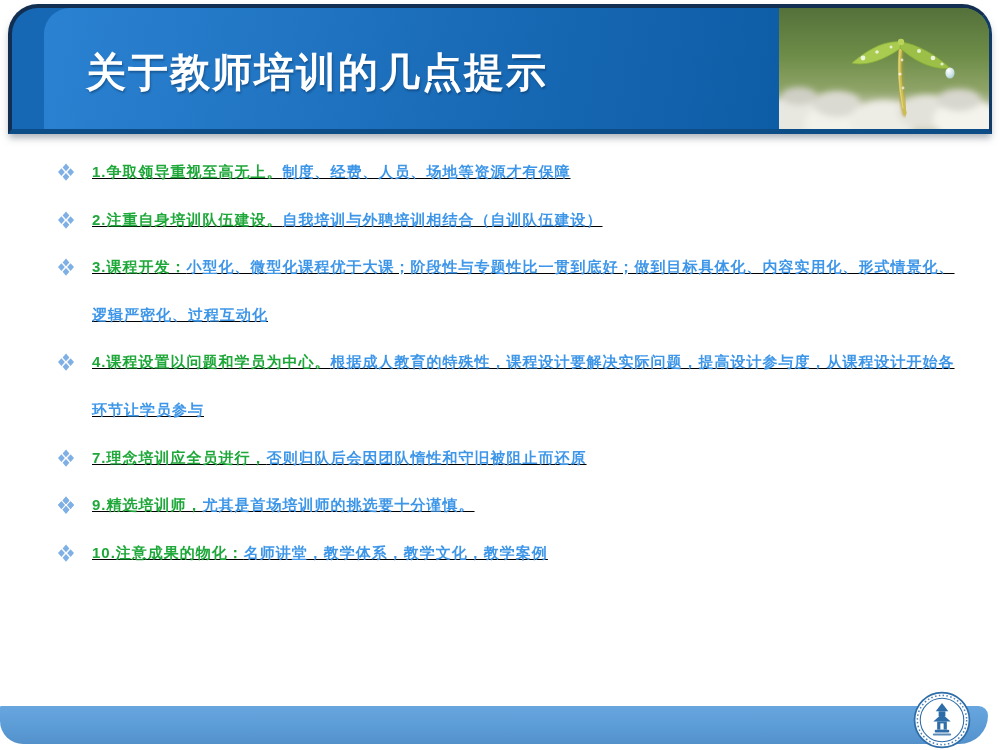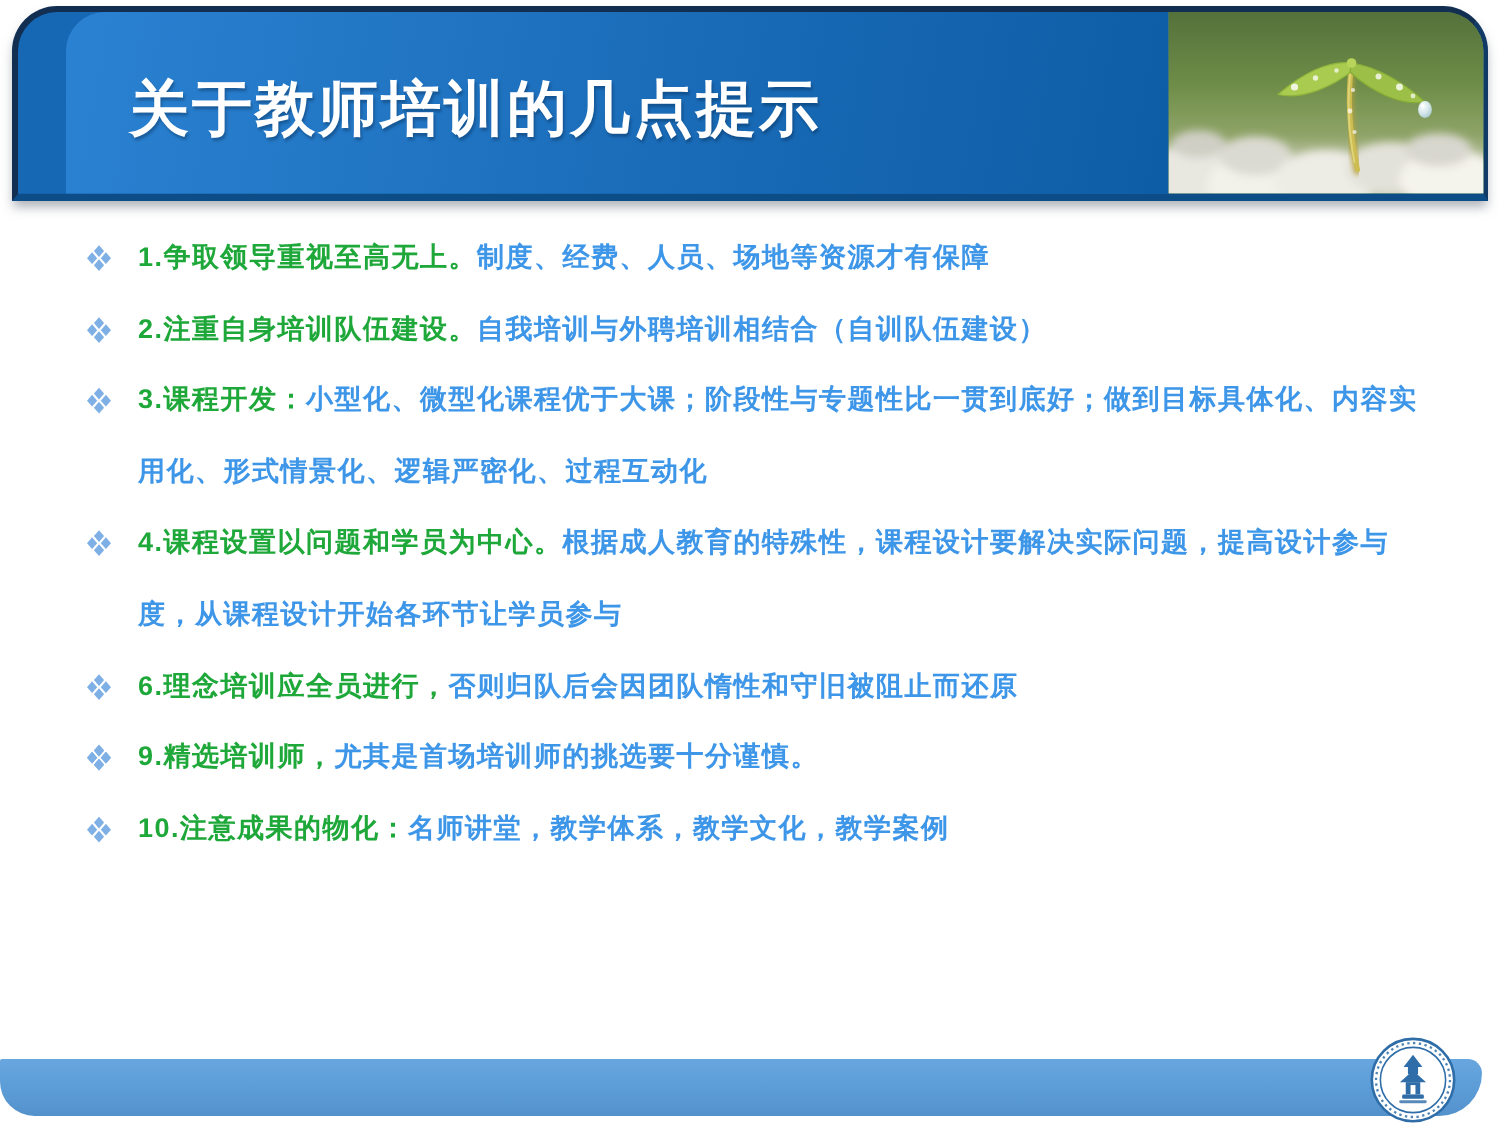--- a/index.html
+++ b/index.html
@@ -41,22 +41,23 @@
   }
   .photo svg { display:block; width:100%; height:100%; }
 
   
   .tips-list {
     position:absolute; top:148px; left:57px; width:905px;
     margin:0; padding:0; list-style:none;
   }
   .tips-list li {
     position:relative; padding-left:35px;
-    font-size:18px; font-weight:bold; line-height:47.6px;
+    font-size:15px; font-weight:bold; line-height:47.6px;
     letter-spacing:1px;
+    text-decoration:underline;
   }
   .bullet {
     position:absolute; left:0; top:15px; width:18px; height:18px;
   }
   .lead   { color:#1FA83A; }
   .detail { color:#3E96E8; }
 
   
   .footer-band {
     position:absolute; left:0; bottom:6px; width:988px; height:38px;
@@ -183,21 +184,21 @@
   </li>
   <li>
     <svg class="bullet" viewBox="0 0 18 18">
         <g fill="#7FB0E5">
           <path d="M9 0.5 L12.4 4.4 9 8.3 5.6 4.4Z"></path>
           <path d="M4.4 5.2 L7.8 9.1 4.4 13 1 9.1Z"></path>
           <path d="M13.6 5.2 L17 9.1 13.6 13 10.2 9.1Z"></path>
           <path d="M9 9.9 L12.4 13.8 9 17.7 5.6 13.8Z"></path>
         </g>
       </svg>
-    <span class="lead">6.理念培训应全员进行，</span><span class="detail">否则归队后会因团队惰性和守旧被阻止而还原</span>
+    <span class="lead">7.理念培训应全员进行，</span><span class="detail">否则归队后会因团队惰性和守旧被阻止而还原</span>
   </li>
   <li>
     <svg class="bullet" viewBox="0 0 18 18">
         <g fill="#7FB0E5">
           <path d="M9 0.5 L12.4 4.4 9 8.3 5.6 4.4Z"></path>
           <path d="M4.4 5.2 L7.8 9.1 4.4 13 1 9.1Z"></path>
           <path d="M13.6 5.2 L17 9.1 13.6 13 10.2 9.1Z"></path>
           <path d="M9 9.9 L12.4 13.8 9 17.7 5.6 13.8Z"></path>
         </g>
       </svg>

